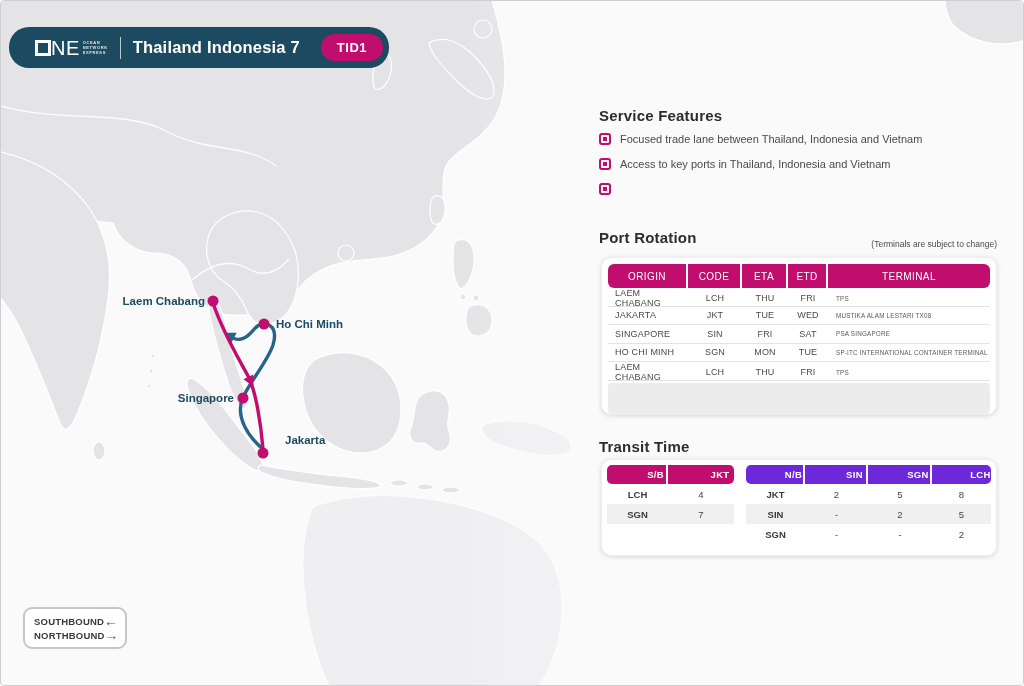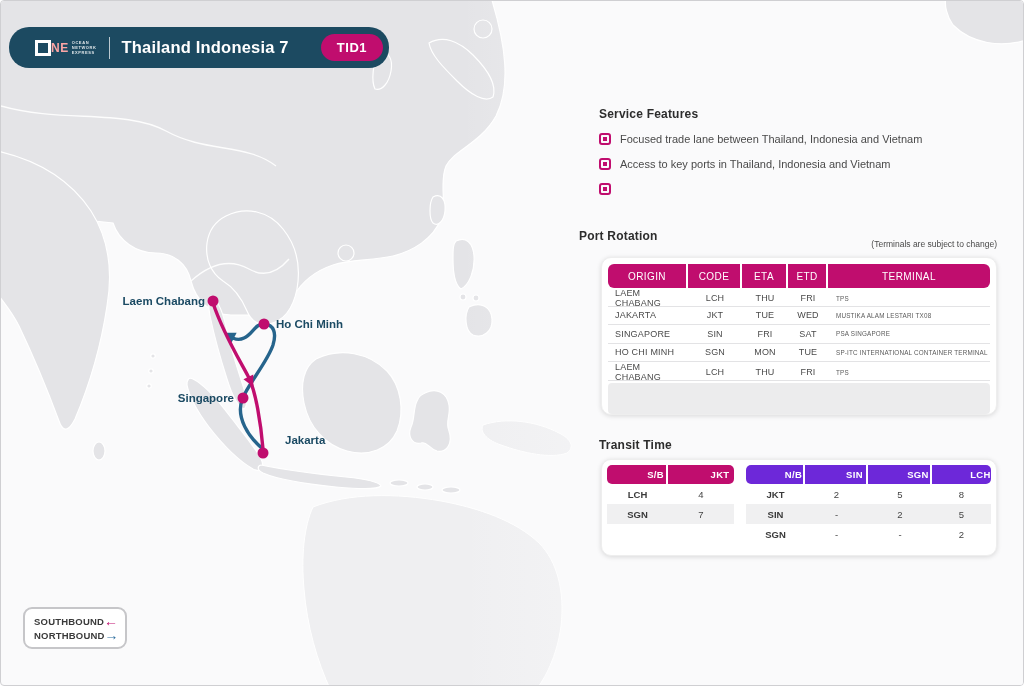--- a/index.html
+++ b/index.html
@@ -21,30 +21,30 @@
   .port-dot { fill:#C00D6E; }
   .port-label { font: bold 11.5px "Liberation Sans", sans-serif; fill:#1B4A63; }
   
   .topbar {
     position:absolute; left:8px; top:26px; width:380px; height:41px;
     background:#1C4A61; border-radius:20px; display:flex; align-items:center;
     padding:0 6px 0 26px;
   }
   .one-logo { display:flex; align-items:center; }
   .one-o { width:16px; height:16px; border:3.2px solid #fff; display:inline-block; }
-  .one-ne { color:#fca5a5; font-weight:bold; font-size:12px; letter-spacing:0.5px; line-height:16px; }
+  .one-ne { color:#ffffff; font-weight:normal; font-size:20px; letter-spacing:0.5px; line-height:16px; }
   .one-sub { color:#fff; opacity:.85; font-size:4px; line-height:5px; letter-spacing:.6px; margin-left:3px; white-space:pre-line; font-weight:bold; }
   .topbar .divider { width:1px; height:22px; background:rgba(255,255,255,.7); margin:0 12px 0 12px; }
   .service-title { color:#fff; font-weight:bold; font-size:16.5px; letter-spacing:.2px; }
   .badge {
     margin-left:auto; background:#C00D6E; color:#fff; font-weight:bold;
     font-size:13px; padding:6px 16px; border-radius:16px; letter-spacing:.5px;
   }
   
-  .sec-title { position:absolute; font-weight:bold; font-size:12px; color:#2D2D2D; letter-spacing:.2px; }
+  .sec-title { position:absolute; font-weight:bold; font-size:15px; color:#2D2D2D; letter-spacing:.2px; }
   .features { position:absolute; left:598px; top:132px; width:400px; }
   .feature-row { display:flex; align-items:center; margin-bottom:13px; }
   .feature-icon { width:12px; height:12px; border:2px solid #C00D6E; border-radius:3px;
      display:inline-flex; align-items:center; justify-content:center; margin-right:9px; flex:none; }
   .feature-icon i { width:4px; height:4px; background:#C00D6E; display:block; }
   .feature-text { font-size:11px; color:#4A4A4A; }
   .pr-note { position:absolute; left:600px; top:238px; width:396px; text-align:right; font-size:8.5px; color:#4A4A4A; }
   .card {
     position:absolute; background:#fff; border-radius:10px;
     box-shadow:0 1px 5px rgba(0,0,0,.14); border:1px solid #eee;
@@ -186,21 +186,21 @@
         </span>
       <span class="feature-text">Access to key ports in Thailand, Indonesia and Vietnam</span>
     </div>
     <div class="feature-row">
       <span class="feature-icon">
           <i></i>
         </span>
     </div>
   </div>
 
-  <div class="sec-title" style="left:578px; top:228px;">Port Rotation</div>
+  <div class="sec-title" style="left:598px; top:228px;">Port Rotation</div>
   <div class="pr-note">(Terminals are subject to change)</div>
 
   <div class="card pr-card">
     <div class="pr-head">
       <div>ORIGIN</div>
       <div>CODE</div>
       <div>ETA</div>
       <div>ETD</div>
       <div>TERMINAL</div>
     </div>

